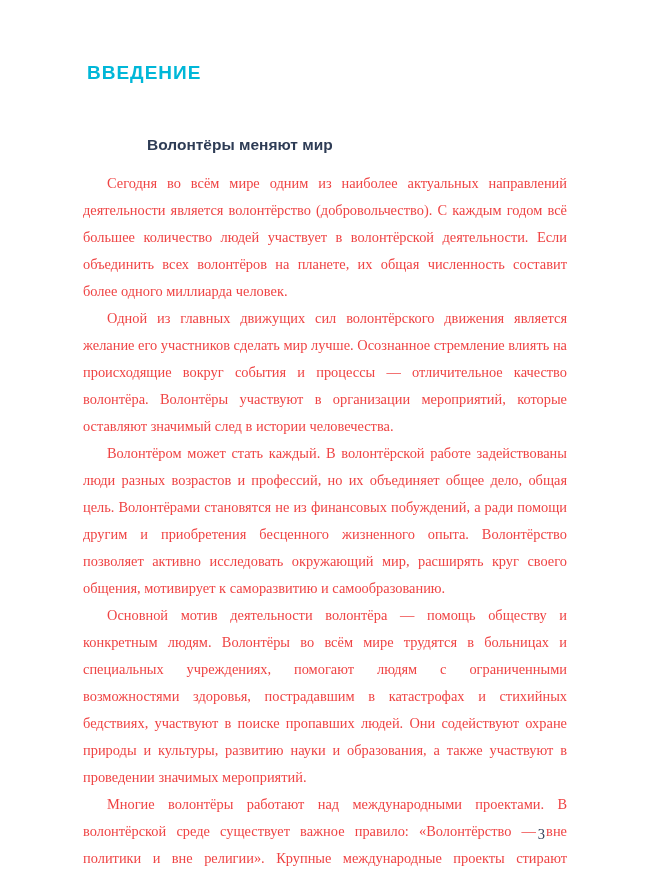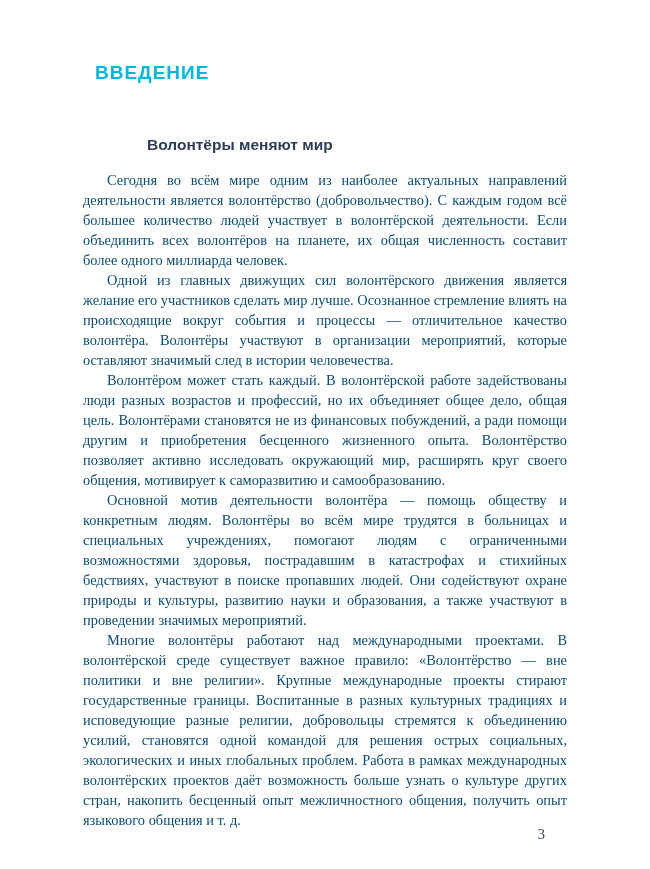--- a/index.html
+++ b/index.html
@@ -17,40 +17,40 @@
     font-family: "Liberation Serif", "DejaVu Serif", serif;
     color: #32405a;
     overflow: hidden;
   }
   .section-title {
     font-family: "Liberation Sans", "DejaVu Sans", sans-serif;
     font-size: 19px;
     font-weight: 700;
     letter-spacing: 1px;
     color: #00b7d8;
-    margin: 0 0 0 12px;
+    margin: 0 0 0 4px;
   }
   .chapter-heading {
     font-family: Liberation Sans, sans-serif;
     font-size: 15.5px;
     font-weight: 700;
     color: #2e3c55;
     margin: 52px 0 0 64px;
   }
   .body-text {
     margin-top: 16px;
     width: 484px;
   }
   .body-text p {
     margin: 0;
     font-size: 14.4px;
-    line-height: 20px;
+    line-height: 27px;
     text-align: justify;
     text-indent: 24px;
-    color: #0c4a6e;
+    color: #ef4444;
     hyphens: auto;
     -webkit-hyphens: auto;
   }
   .page-number {
     position: absolute;
     right: 105px;
     top: 826px;
     font-size: 14.5px;
     color: #32405a;
   }

